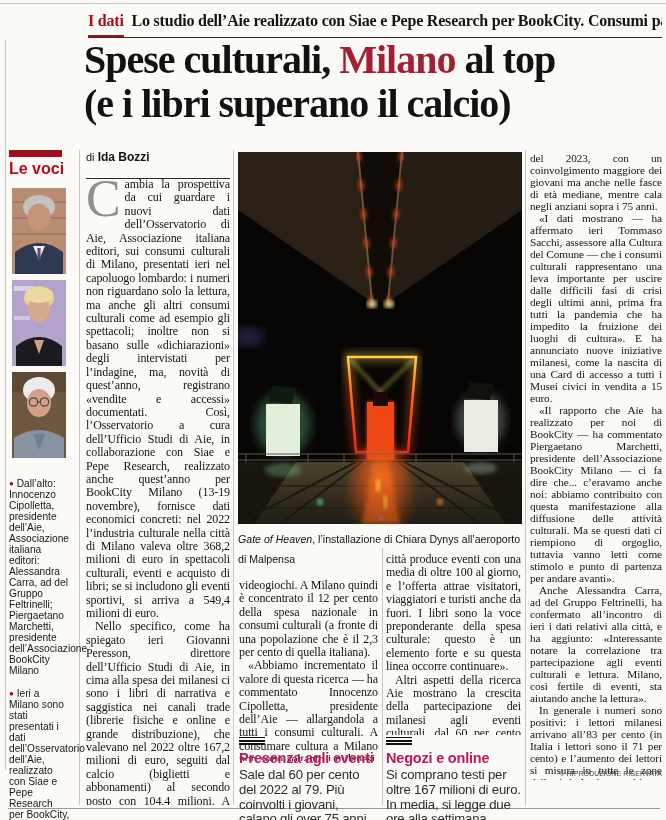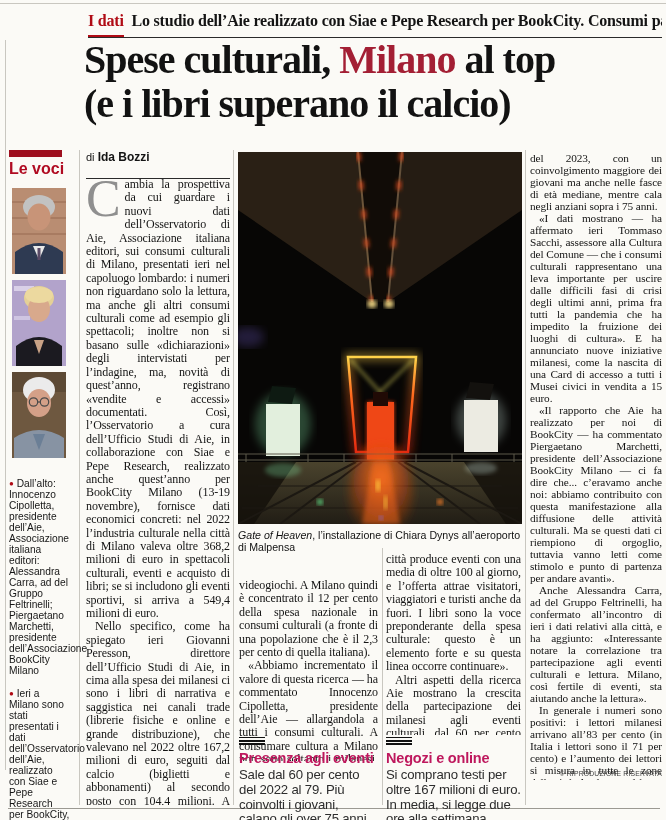--- a/index.html
+++ b/index.html
@@ -29,21 +29,21 @@
   #col1{left:86px;top:178px;width:144px;height:627px;}
   #col2{left:239px;top:579px;width:139px;height:182px;}
   #col3{left:386px;top:553px;width:135px;height:182px;}
   #col4{left:530px;top:152px;width:132px;height:628px;font-size:11.3px;line-height:12px;}
   .dropcap{float:left;font-size:52px;line-height:42px;color:#8f8f8f;padding-right:4px;}
 
   
   #photo{left:238px;top:152px;width:284px;height:372px;background:#060504;}
   #photo svg{display:block;}
   #photocap{left:238px;top:529px;width:284px;font-family:"Liberation Sans",sans-serif;
-            font-size:10.6px;line-height:12px;color:#111;}
+            font-size:10.6px;line-height:20px;color:#111;}
 
   
   #sb-bar{left:9px;top:150px;width:53px;height:7px;background:#9e0f1e;}
   #sb-title{left:9px;top:160px;font-family:"Liberation Sans",sans-serif;font-weight:bold;
             font-size:16px;color:#b00b22;}
   .sb-photo{left:12px;width:54px;height:86px;overflow:hidden;}
   .sb-cap{left:9px;width:61px;font-family:"Liberation Sans",sans-serif;font-size:10.2px;
           line-height:11px;color:#161616;}
   .sb-cap .blt{color:#b00b15;font-size:8px;vertical-align:1px;}
 

